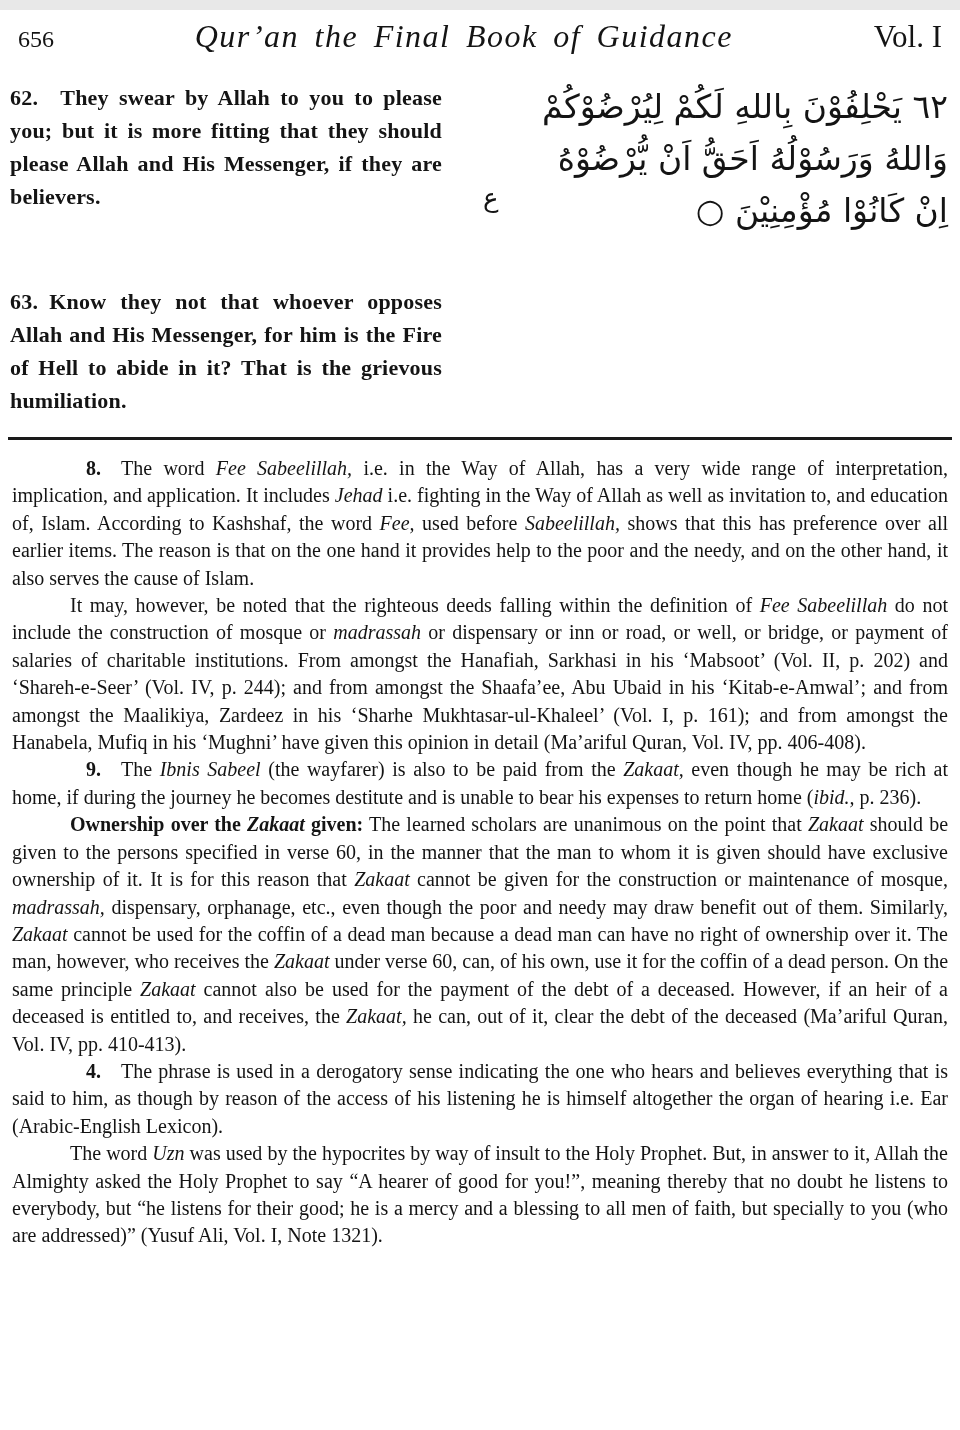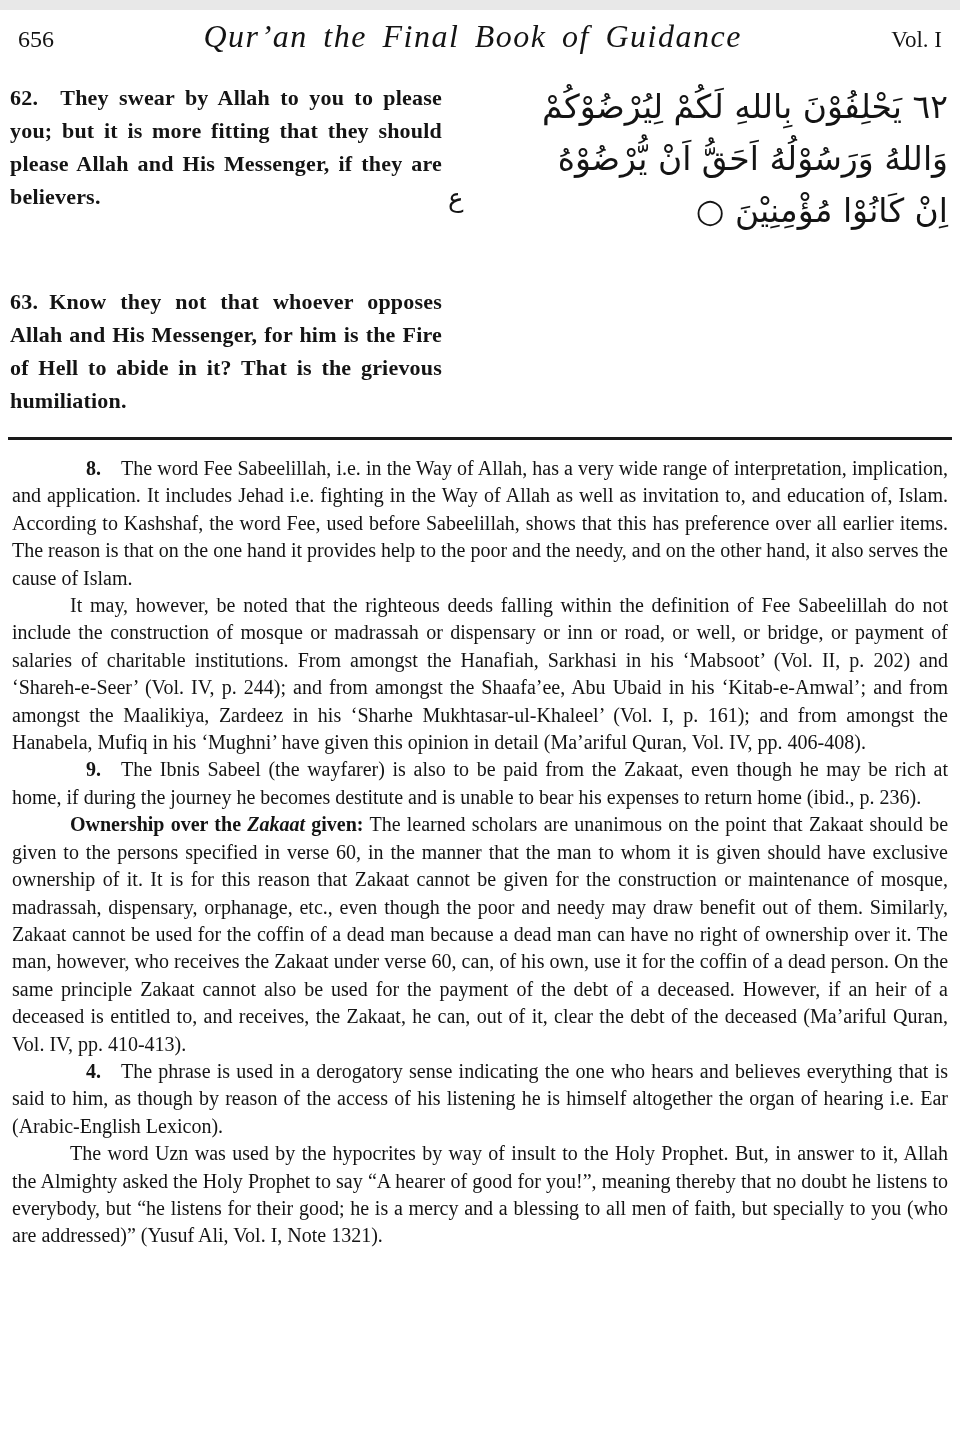--- a/index.html
+++ b/index.html
@@ -5,24 +5,24 @@
   html,body { margin:0; padding:0; background:#e8e8e8; }
   .page {
     width:960px; height:1430px; margin:10px auto; background:#ffffff;
     color:#141414; font-family:"Liberation Serif", serif;
     box-sizing:border-box; padding:6px 10px 0 10px; overflow:hidden; position:relative;
   }
   
   .page-header { display:flex; justify-content:space-between; align-items:baseline; padding:2px 8px 0 8px; }
   .page-num { font-size:24px; }
   .running-title { font-style:italic; font-size:32px; letter-spacing:1.5px; word-spacing:6px; }
-  .volume { font-size:23px; }
+  .volume { font-size:31px; }
   
   .verses { margin-top:26px; }
-  .verse-row { display:flex; align-items:flex-start; }
+  .verse-row { display:flex; align-items:flex-start;gap:35px; }
   .verse-row + .verse-row { margin-top:44px;align-items:center; }
   .verse-en {
     width:432px; margin:0; font-weight:bold; font-size:22px; line-height:33px;
     text-align:justify; letter-spacing:0.2px;
   }
   .verse-ar-wrap { flex:1; position:relative; padding-left:34px; min-height:160px; }
   .verse-ar {
     margin:0; direction:rtl; unicode-bidi:isolate; text-align:right; white-space:pre-line;
     font-family:"DejaVu Sans", sans-serif; font-size:33px; line-height:52px; padding-right:2px;
   }
@@ -30,21 +30,21 @@
     position:absolute; left:6px; top:104px; font-family:"DejaVu Sans", sans-serif;
     font-size:26px; line-height:26px;
   }
   
   .rule { border:none; border-top:3px solid #1a1a1a; margin:20px -2px 15px -2px; }
   
   .footnotes { font-size:20px; line-height:27.4px; text-align:justify; padding:0 2px; }
   .fn-para { margin:0; text-indent:58px; }
   .fn-para.wide { text-indent:74px; }
   .b { font-weight:bold; }
-  .i { }
+  .i { font-style:italic; }
   .bi { font-weight:bold; font-style:italic; }
 </style>
 </head>
 <body>
 
 <div class="page">
 
   <header class="page-header">
     <span class="page-num">656</span>
     <span class="running-title">Qur’an the Final Book of Guidance</span>

